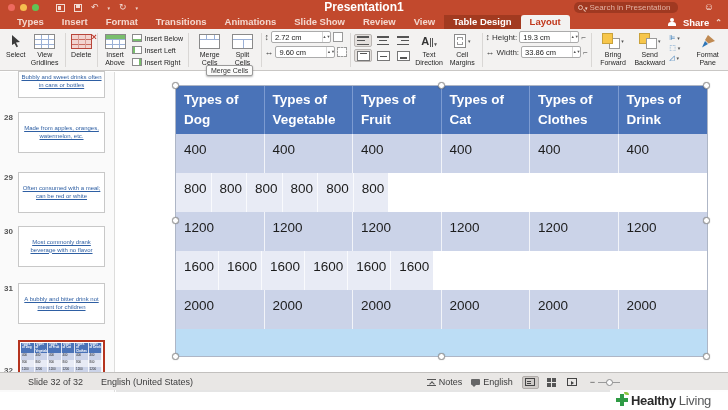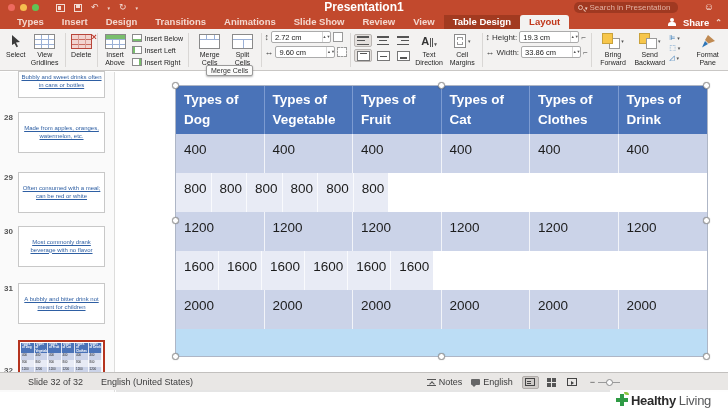--- a/index.html
+++ b/index.html
@@ -200,21 +200,21 @@
       <span class="mag"></span>
       <span class="caret">▾</span>
       <span class="search-ph">Search in Presentation</span>
     </div>
     <span class="smiley">☺</span>
   </div>
 
   <div class="tabbar">
       <div class="tab">Types</div>
       <div class="tab">Insert</div>
-      <div class="tab">Design</div>
+      <div class="tab">Format</div>
       <div class="tab">Transitions</div>
       <div class="tab">Animations</div>
       <div class="tab">Slide Show</div>
       <div class="tab">Review</div>
       <div class="tab">View</div>
       <div class="tab contextual">Table Design</div>
       <div class="tab active">Layout</div>
     </div>
   <div class="share-cluster">
     <span class="person"></span>

